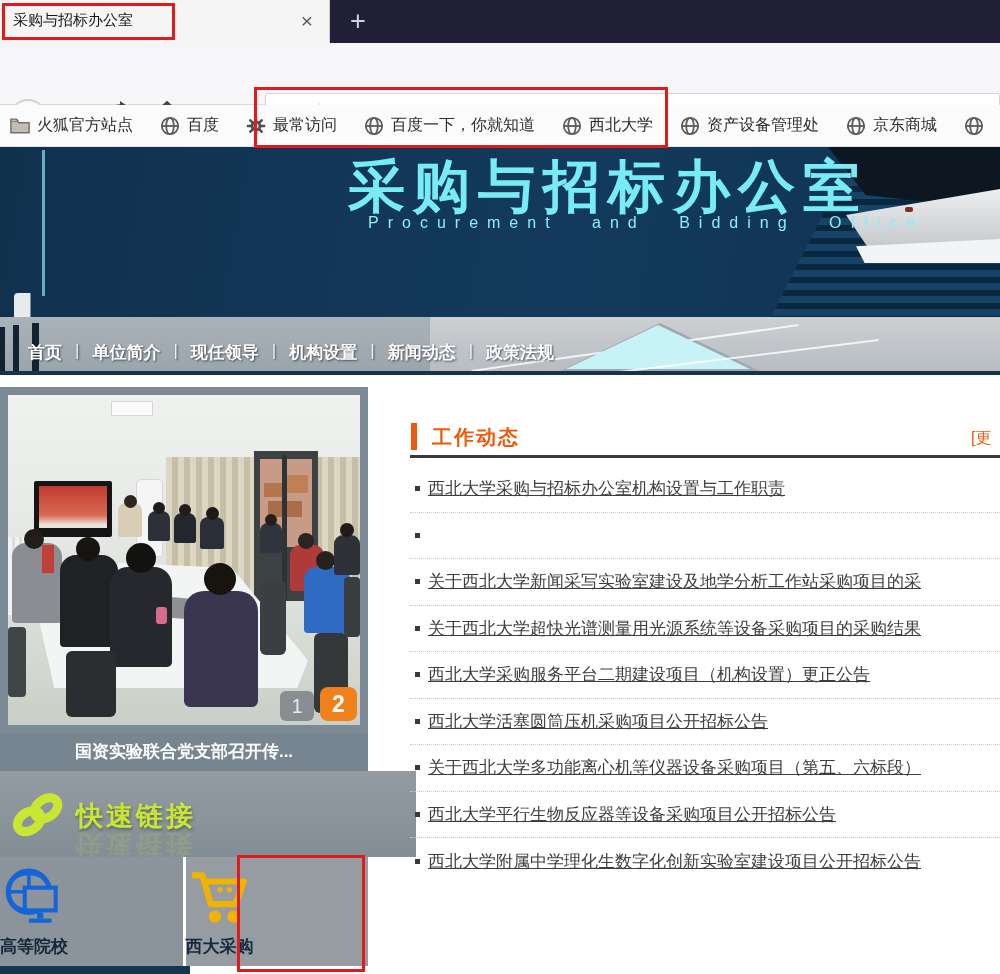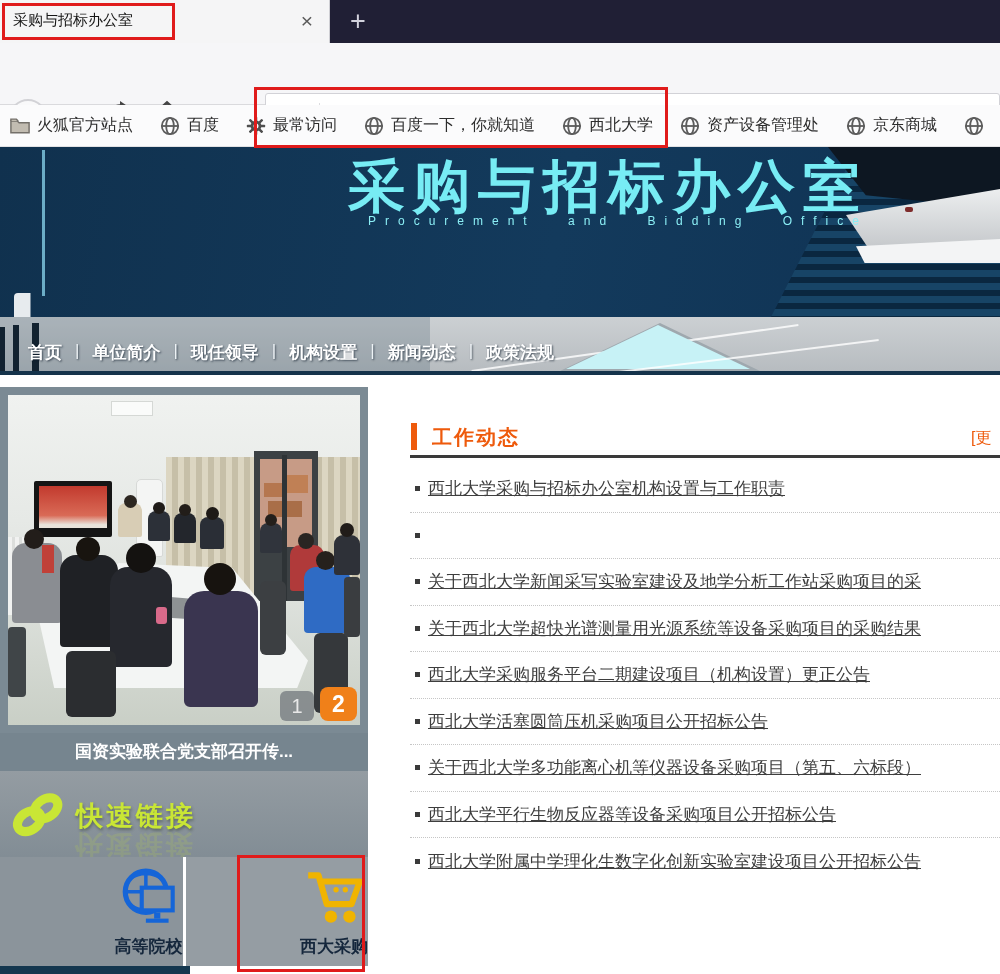--- a/index.html
+++ b/index.html
@@ -41,34 +41,34 @@
   .gray-band { position:absolute; left:0; top:170px; width:1000px; height:54px; background:linear-gradient(180deg,#ccd0d3,#b7bcc0); }
   .band-shade { position:absolute; left:0; top:170px; width:430px; height:54px; background:rgba(84,104,120,.28); }
   .tri-shadow { position:absolute; left:560px; top:176px; width:0; height:0; border-left:100px solid transparent; border-right:100px solid transparent; border-bottom:48px solid #9fa8ae; }
   .tri { position:absolute; left:566px; top:178px; width:0; height:0; border-left:92px solid transparent; border-right:92px solid transparent; border-bottom:44px solid #c7f2f6; }
   .band-line1, .band-line2 { position:absolute; height:2px; background:rgba(255,255,255,.8); }
   .band-line1 { left:470px; top:200px; width:330px; transform:rotate(-8deg); }
   .band-line2 { left:520px; top:214px; width:360px; transform:rotate(-7deg); }
   .slat { position:absolute; background:#122230; }
   .banner-bottom { position:absolute; left:0; top:224px; width:1000px; height:4px; background:#15334b; }
   .banner-title { position:absolute; left:348px; top:2px; font-size:57px; font-weight:700; letter-spacing:8px; color:#77ecf4; white-space:nowrap; }
-  .banner-sub { position:absolute; left:368px; top:67px; font-size:12px; letter-spacing:9px; word-spacing:20px; color:#8beef5; white-space:nowrap; }
+  .banner-sub { position:absolute; left:368px; top:67px; font-size:16px; letter-spacing:9px; word-spacing:20px; color:#8beef5; white-space:nowrap; }
   .site-nav { position:absolute; left:28px; top:194px; display:flex; gap:13px; font-size:17px; font-weight:700; color:#fff; text-shadow:1px 1px 2px rgba(10,25,40,.65); white-space:nowrap; }
   .site-nav .sep { font-weight:400; color:#eef3f6; }
 
   
   .carousel { position:absolute; left:0; top:387px; width:368px; height:346px; background:#7b8a94; }
   .photo { position:absolute; left:8px; top:8px; width:352px; height:330px; overflow:hidden; background:linear-gradient(180deg,#f0f2f0 0%,#e6e9e6 38%,#dde1dc 62%,#c9cfc6 100%); }
   .ph { position:absolute; }
   .caption-bar { position:absolute; left:0; top:733px; width:368px; height:38px; background:#76858f; color:#fff; font-size:17px; font-weight:700; text-align:center; line-height:38px; }
-  .quicklinks { position:absolute; left:0; top:771px; width:368px; height:86px; background:linear-gradient(180deg,#949ca2,#828d95); }
+  .quicklinks { position:absolute; left:0; top:771px; width:416px; height:86px; background:linear-gradient(180deg,#949ca2,#828d95); }
   .ql-title { position:absolute; left:76px; top:27px; font-size:27px; font-weight:700; color:#c9e635; letter-spacing:3px; text-shadow:1px 2px 3px rgba(40,50,30,.45); }
   .ql-title-reflect { position:absolute; left:76px; top:56px; font-size:27px; font-weight:700; color:#c9e635; letter-spacing:3px; transform:scaleY(-1); opacity:.15; }
   .tiles { position:absolute; left:0; top:857px; width:368px; height:109px; display:flex; gap:3px; }
-  .tile { flex:1; position:relative; display:flex; flex-direction:column; align-items:flex-end; }
+  .tile { flex:1; position:relative; display:flex; flex-direction:column; align-items:flex-start; }
   .tile1 { background:#8b949b; } .tile2 { background:#959da3; } .tile3 { background:#8d969d; }
   .tile-label { position:absolute; bottom:8px; font-size:17px; font-weight:700; color:#15273c; }
   .tile-red-box { position:absolute; left:237px; top:-2px; width:128px; height:117px; border:3px solid #e01b1b; z-index:5; }
   .bottom-strip { position:absolute; left:0; top:966px; width:190px; height:8px; background:#14374f; }
 
   
   .news-head { position:absolute; left:410px; top:420px; width:590px; height:36px; }
   .news-accent { position:absolute; left:1px; top:3px; width:6px; height:27px; background:#ee5a0c; }
   .news-title { position:absolute; left:22px; top:4px; font-size:20px; font-weight:700; color:#ee5a0c; letter-spacing:2px; }
   .news-more { position:absolute; left:561px; top:8px; font-size:16px; color:#ee5a0c; white-space:nowrap; }

